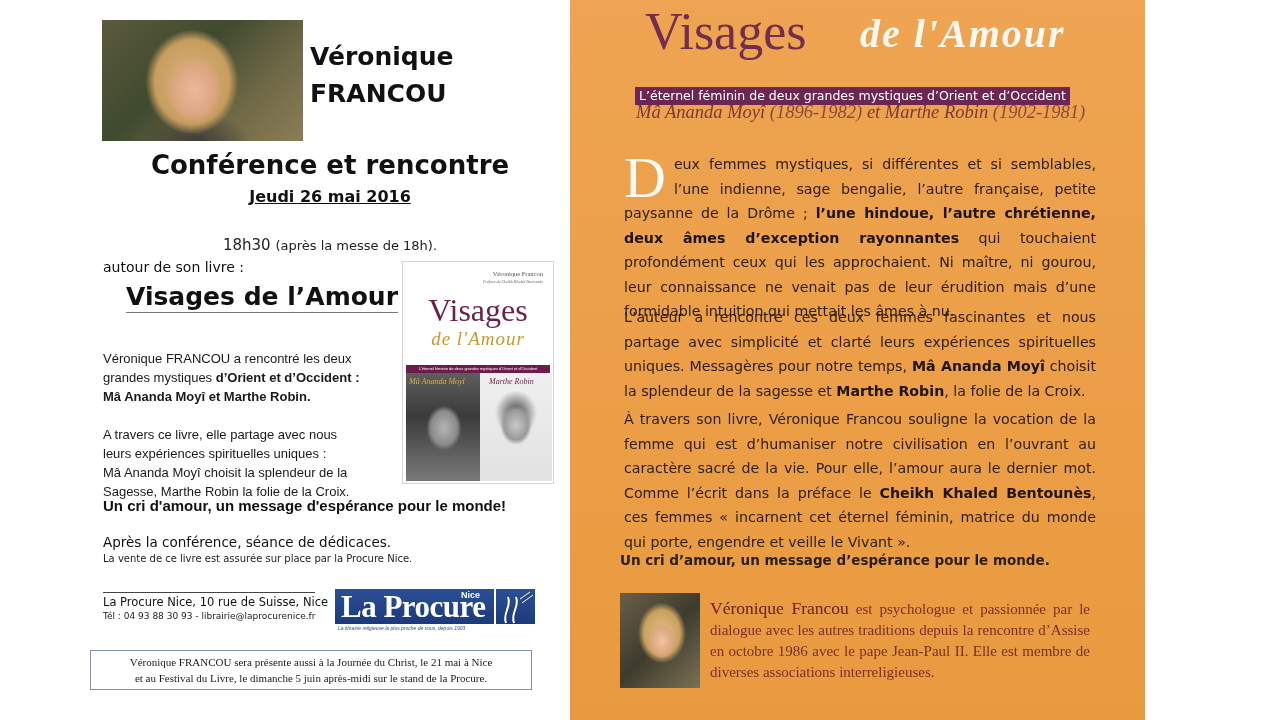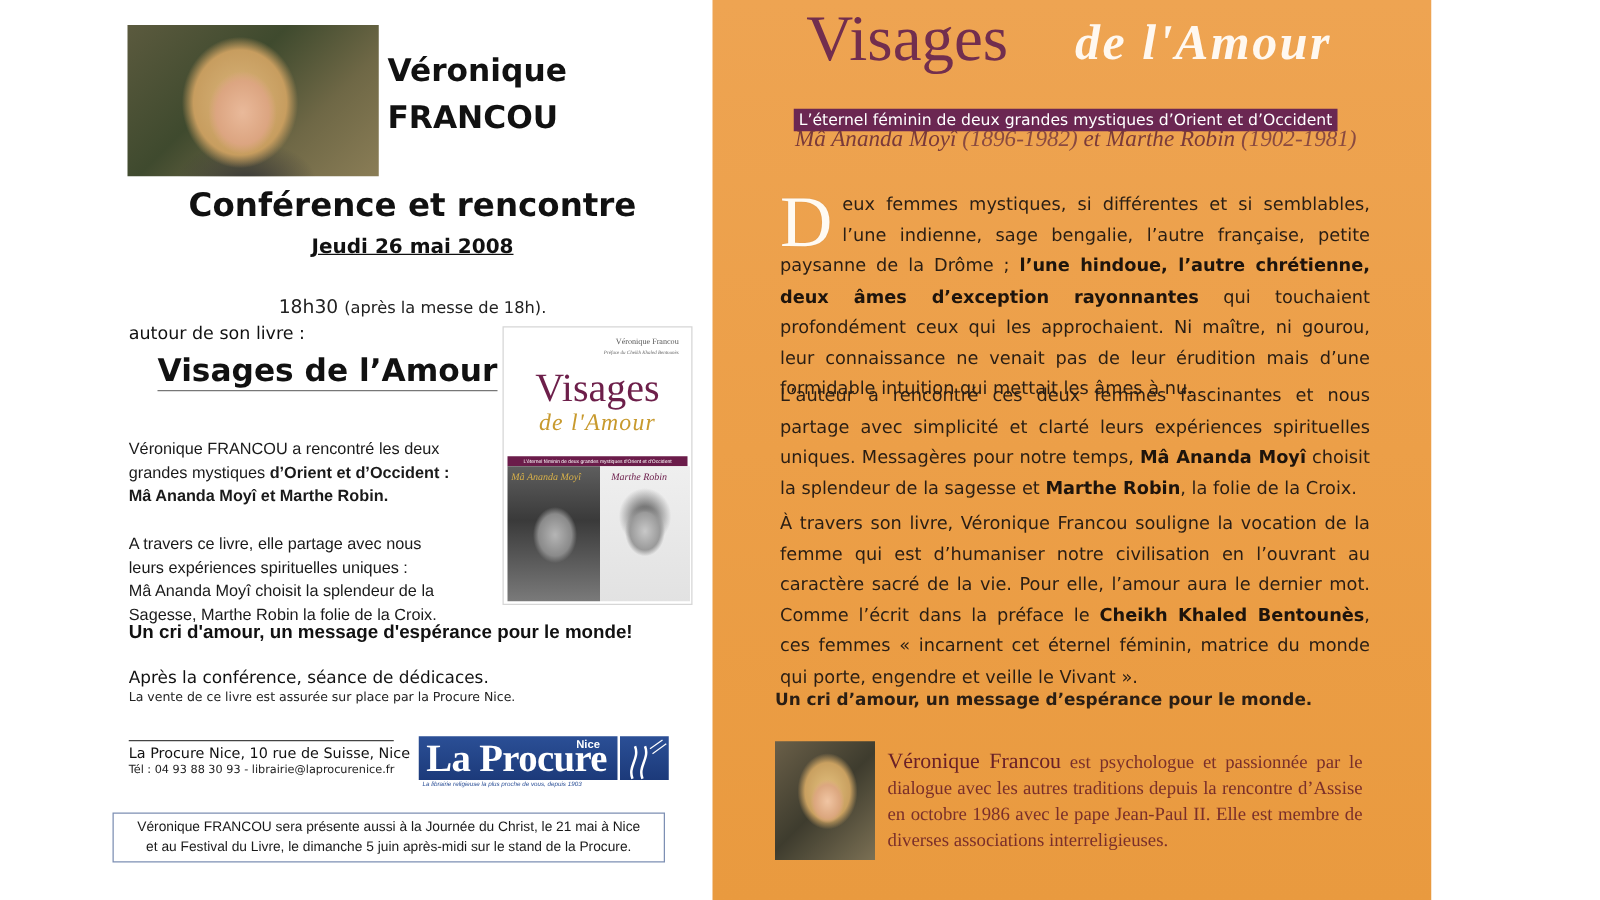--- a/index.html
+++ b/index.html
@@ -89,21 +89,21 @@
   .procure-logo .pl-nice { position: absolute; left: 126px; top: 1px; color: #fff; font-family: "Liberation Sans", sans-serif; font-weight: bold; font-size: 9px; }
   .procure-logo .pl-icon {
     position: absolute; left: 161px; top: 0; width: 39px; height: 35px;
     background: linear-gradient(180deg, #2b4f96 0%, #1c3a7a 100%);
   }
   .procure-logo .pl-slogan { position: absolute; left: 3px; top: 36px; font-family: "Liberation Sans", sans-serif; font-style: italic; font-size: 5px; color: #2b4f96; white-space: nowrap; }
 
   .notice-box {
     position: absolute; left: 90px; top: 650px; width: 442px; height: 40px;
     border: 1.5px solid #7d8fb3; background: #fff;
-    font-family: Liberation Sans, sans-serif; font-size: 11px; line-height: 16px; text-align: center; padding-top: 3px; color: #1a1a1a;
+    font-family: Liberation Serif, serif; font-size: 11px; line-height: 16px; text-align: center; padding-top: 3px; color: #1a1a1a;
   }
 
   
   .back-cover {
     position: absolute; left: 570px; top: 0; width: 575px; height: 720px;
     background: linear-gradient(180deg, #eea452 0%, #ec9f48 50%, #e99a3f 100%);
     overflow: hidden;
   }
   .bc-title-main {
     position: absolute; left: 75px; top: 2px;
@@ -157,21 +157,21 @@
 
 <div class="flyer">
 
   <div class="author-photo"></div>
   <div class="author-name">
     <div>Véronique</div>
     <div>FRANCOU</div>
   </div>
 
   <div class="conf-title">Conférence et rencontre</div>
-  <div class="conf-date">Jeudi 26 mai 2008</div>
+  <div class="conf-date">Jeudi 26 mai 2016</div>
   <div class="conf-time">
     <span>18h30</span>
     <span class="small">(après la messe de 18h).</span>
   </div>
 
   <div class="book-intro">autour de son livre :</div>
   <div class="book-title-left">Visages de l’Amour</div>
 
   <div class="para para1">
     <span>Véronique FRANCOU a rencontré les deux grandes mystiques </span><b>d’Orient et d’Occident :</b><br>

